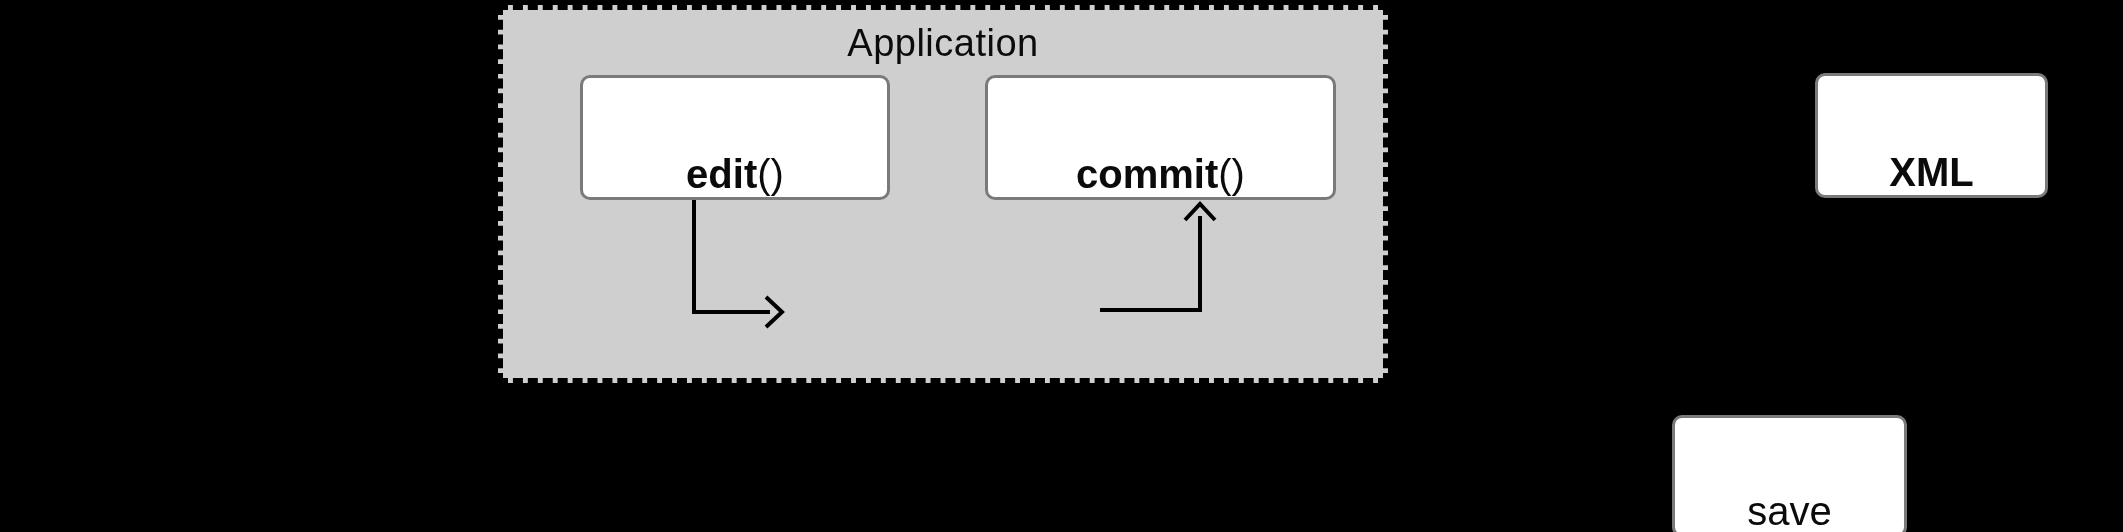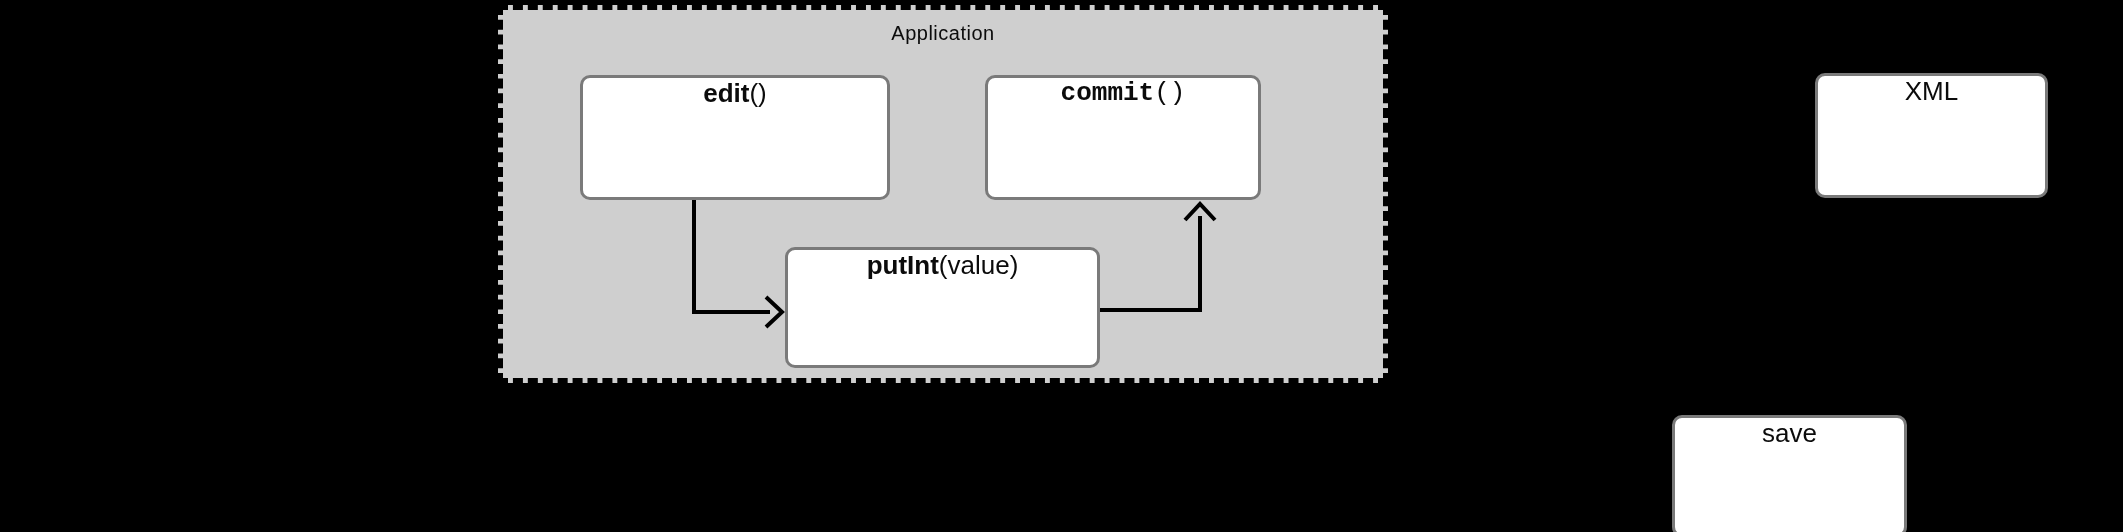--- a/index.html
+++ b/index.html
@@ -22,45 +22,45 @@
   .container{
     position:absolute;
     background:var(--container_fill);
     border:5px dashed var(--container_border);
     box-sizing:border-box;
   }
   .container-title{
     position:absolute;
     top:12px;left:0;right:0;
     text-align:center;
-    font-size:20px;
+    font-size:38px;
     color:var(--text);
     letter-spacing:0.5px;
   }
   .node{
     position:absolute;
     background:var(--node_fill);
     border:3px solid var(--node_border);
     border-radius:10px;
     box-sizing:border-box;
     display:flex;
-    align-items:flex-start;
+    align-items:flex-end;
     justify-content:center;
-    font-size:26px;
+    font-size:40px;
     color:var(--text);
     white-space:nowrap;
   }
   .node .bold{font-weight:bold;}
   #app-container{left:498px;top:5px;width:890px;height:378px;}
   #sp-container{left:1505px;top:5px;width:573px;height:520px;}
   #node-edit{left:580px;top:75px;width:310px;height:125px;}
-  #node-commit{left:985px;top:75px;width:276px;height:125px;font-family:Liberation Mono, monospace;}
+  #node-commit{left:985px;top:75px;width:351px;height:125px;}
   #node-putint{left:785px;top:247px;width:315px;height:121px;}
   #node-in-memory{left:1535px;top:75px;width:234px;height:123px;}
-  #node-xml{left:1815px;top:73px;width:233px;height:125px;}
+  #node-xml{left:1815px;top:73px;width:233px;height:125px;font-weight:bold;}
   #node-save{left:1672px;top:375px;width:235px;height:122px;margin-top:40px;}
   .arrows{
     position:absolute;left:0;top:0;
     width:2123px;height:532px;
     pointer-events:none;
   }
   .arrows path{
     fill:none;
     stroke:var(--arrow);
     stroke-width:4;
@@ -79,24 +79,20 @@
   <div class="node" id="node-edit">
     <span class="bold">edit</span>
       <span>()</span>
   </div>
 
   <div class="node" id="node-commit">
     <span class="bold">commit</span>
       <span>()</span>
   </div>
 
-  <div class="node" id="node-putint">
-    <span class="bold">putInt</span>
-      <span>(value)</span>
-  </div>
 
 
   <div class="node" id="node-xml">
     <span>XML</span>
   </div>
 
   <div class="node" id="node-save">
     <span>save</span>
   </div>
 

